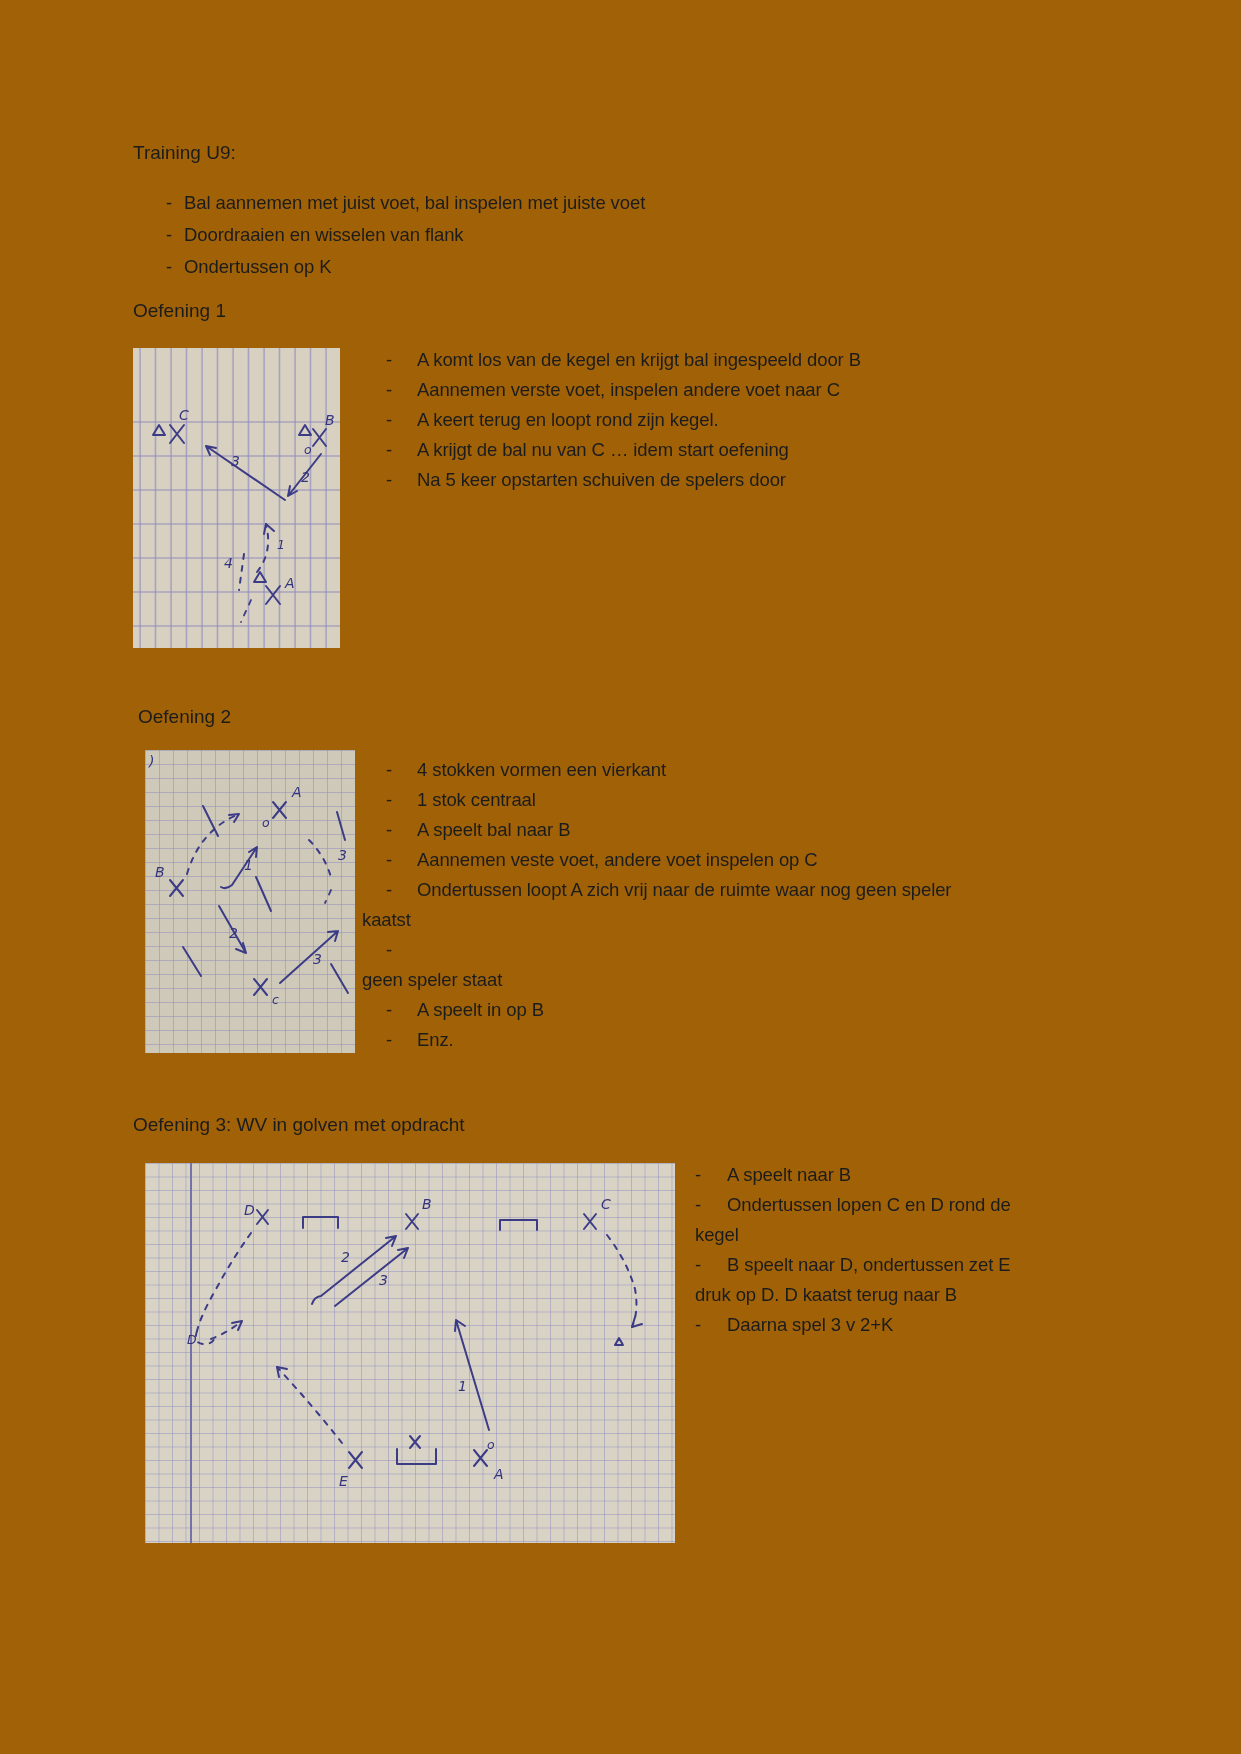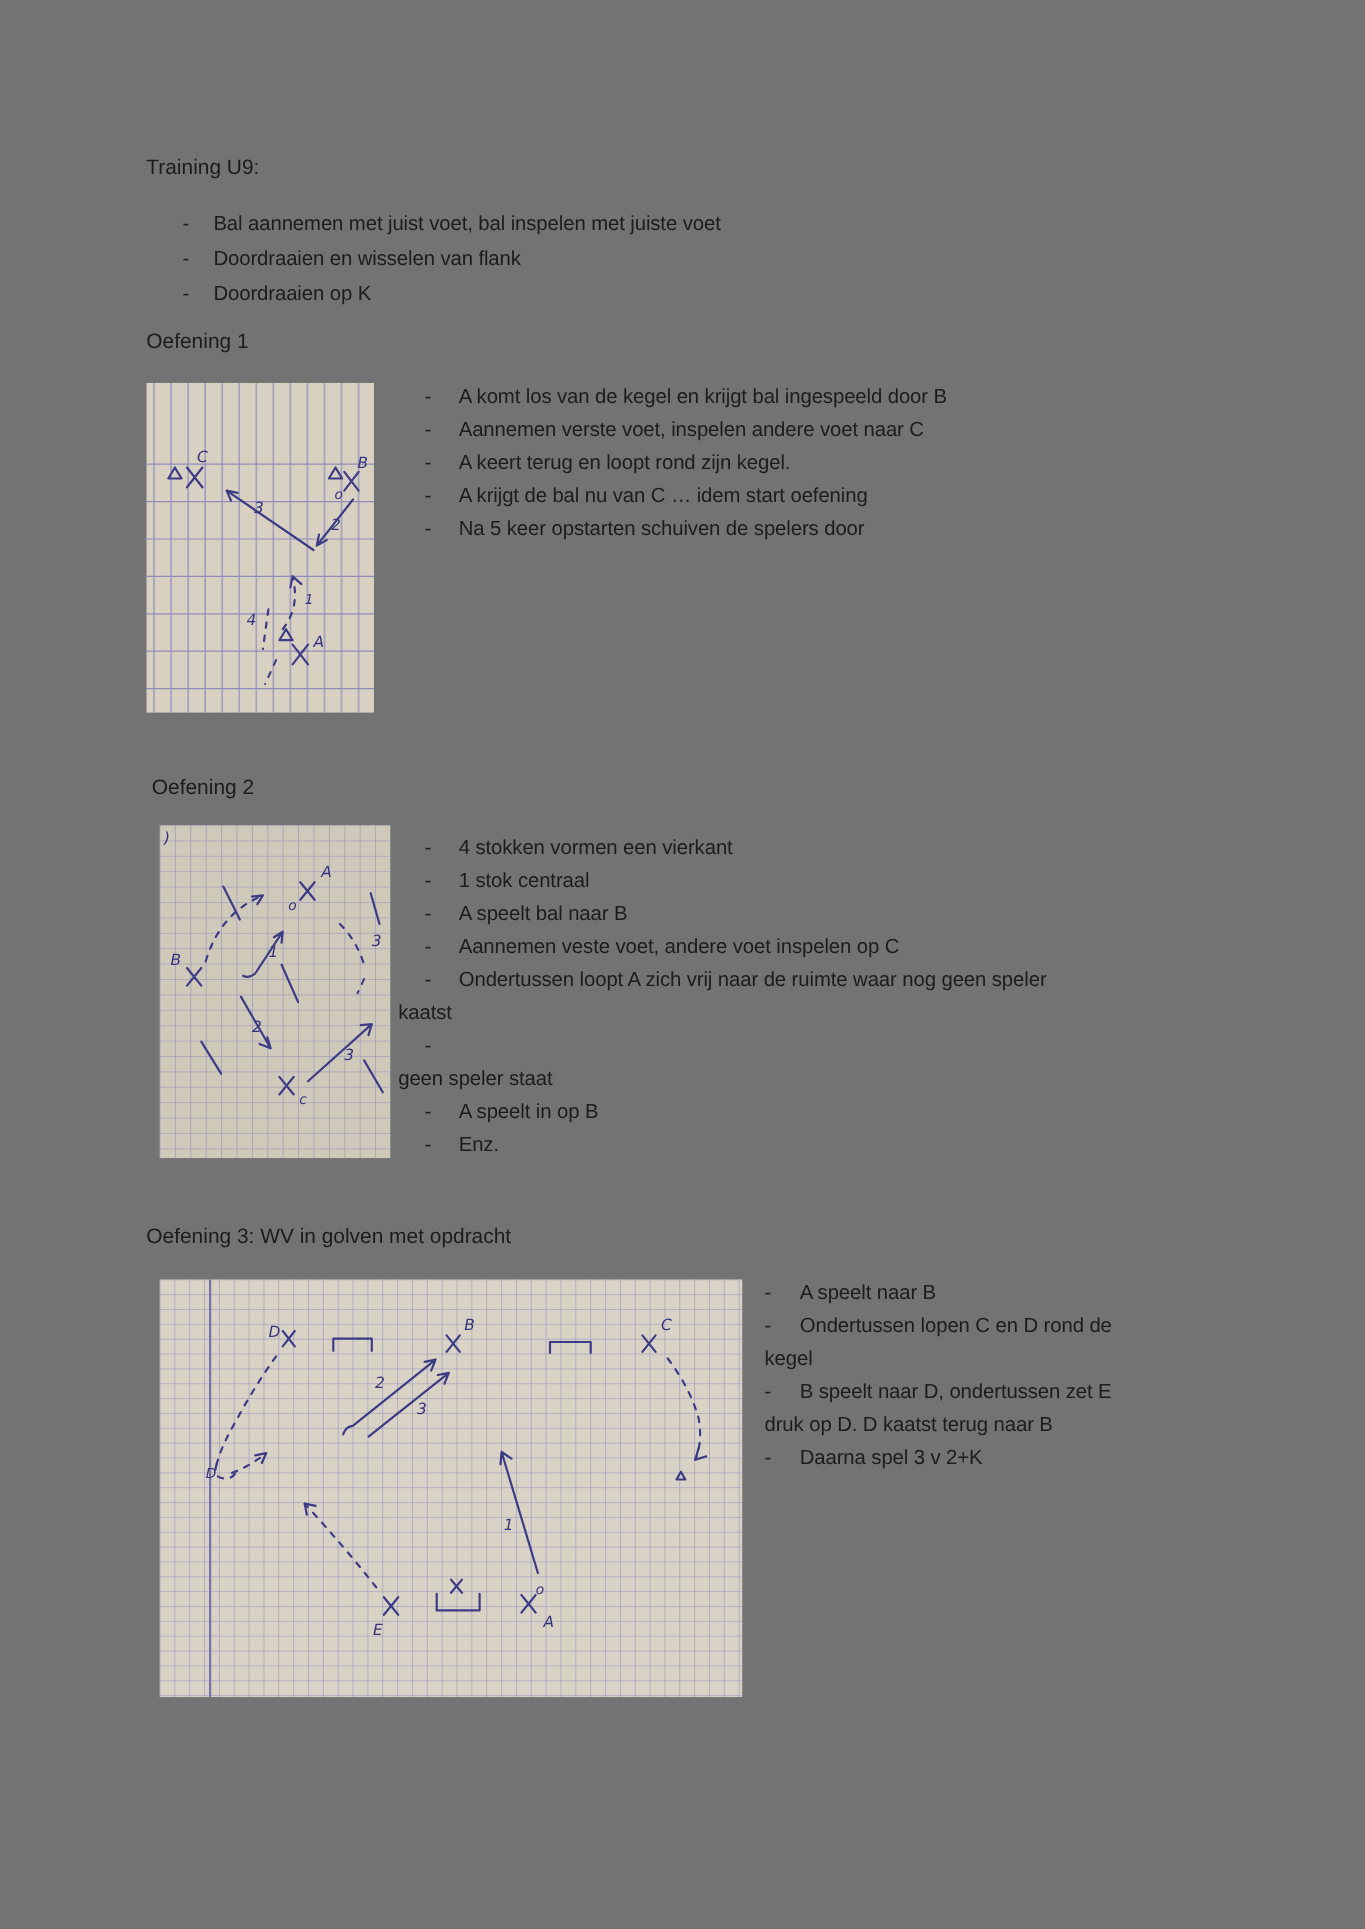--- a/index.html
+++ b/index.html
@@ -1,22 +1,22 @@
 <!DOCTYPE html>
 <html><head>
 <meta charset="utf-8">
 <style>
   html,body{margin:0;padding:0;background:#e9e9e9;}
-  .page{position:relative;width:1241px;height:1754px;background:#737373;margin:0 auto;
+  .page{position:relative;width:1241px;height:1754px;background:#a16207;margin:0 auto;
         font-family:"Liberation Sans",sans-serif;color:#1c1c1c;overflow:hidden;}
   .h{position:absolute;font-size:19px;white-space:nowrap;}
   .row{position:absolute;left:0;width:100%;height:26px;font-size:18.5px;letter-spacing:-0.1px;white-space:nowrap;}
   .row .dash{position:absolute;}
   .row .txt{position:absolute;}
-  .intro .dash{left:166px}.intro .txt{left:194px}
+  .intro .dash{left:166px}.intro .txt{left:184px}
   .o1 .dash{left:386px}.o1 .txt{left:417px}
   .o2 .dash{left:386px}.o2 .txt{left:417px}.o2.wrap .txt{left:362px}
   .o3 .dash{left:695px}.o3 .txt{left:727px}.o3.wrap .txt{left:695px}
   svg.photo{position:absolute;display:block;}
   svg text{font-family:"DejaVu Sans",sans-serif;fill:#34347e;font-style:italic;}
   .t14{font-size:14px}.t13{font-size:12.5px}
   .ink{stroke:#3c3c86;stroke-width:2;fill:none;stroke-linecap:round;stroke-linejoin:round;}
   .ink-thin{stroke:#3c3c86;stroke-width:1.8;fill:none;stroke-linecap:round;}
   .dashed{stroke-dasharray:5 7;}
 </style>
@@ -30,21 +30,21 @@
   <div class="row intro" style="top:192px">
     <span class="dash">-</span>
     <span class="txt">Bal aannemen met juist voet, bal inspelen met juiste voet</span>
   </div>
   <div class="row intro" style="top:224px">
     <span class="dash">-</span>
     <span class="txt">Doordraaien en wisselen van flank</span>
   </div>
   <div class="row intro" style="top:256px">
     <span class="dash">-</span>
-    <span class="txt">Doordraaien op K</span>
+    <span class="txt">Ondertussen op K</span>
   </div>
 
   <div class="h" style="left:133px;top:300px">Oefening 1</div>
 
   <svg class="photo" style="left:133px;top:348px" width="207" height="300" viewBox="0 0 207 300">
     <defs>
       <pattern id="p1" width="15.5" height="20" patternUnits="userSpaceOnUse">
         <line x1="7" y1="0" x2="7" y2="20" stroke="#8f8cbc" stroke-width="1.1"></line>
       </pattern>
     </defs>

